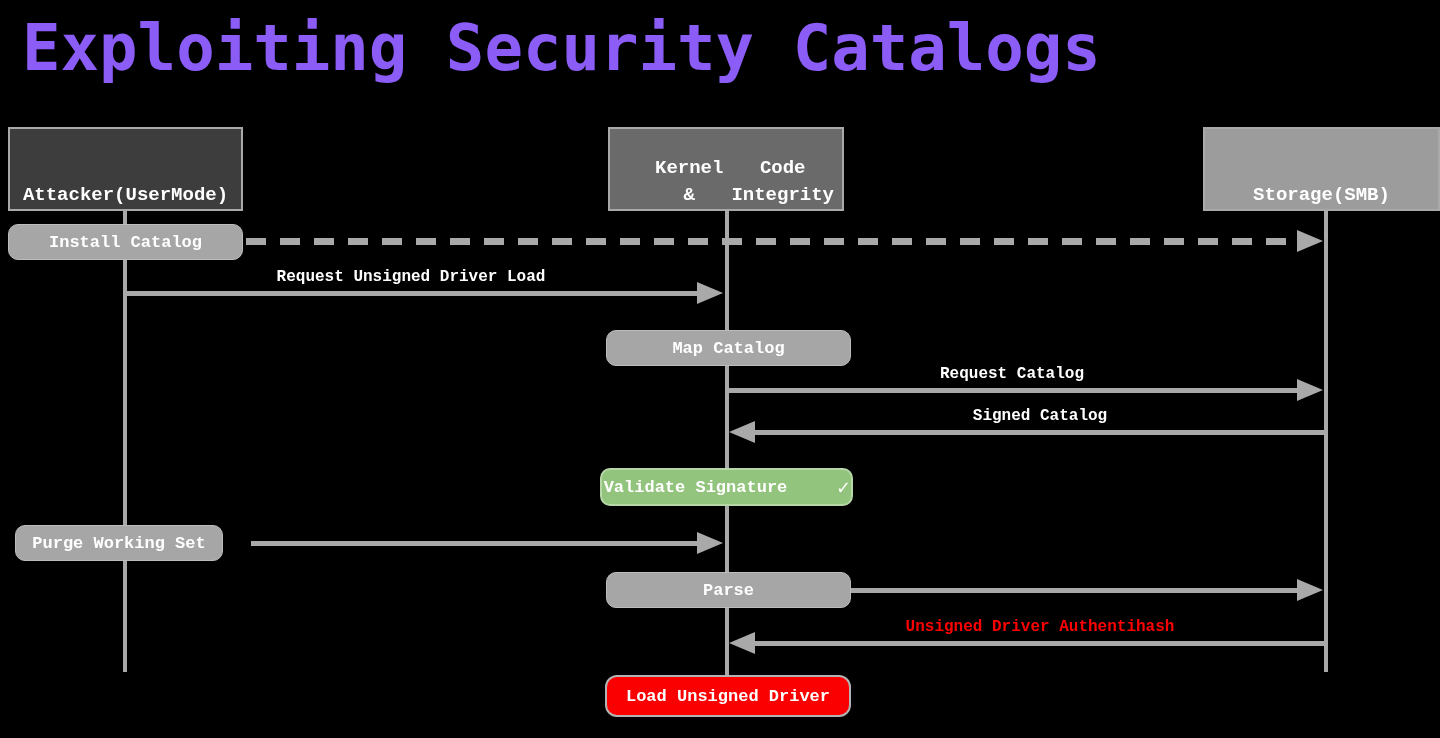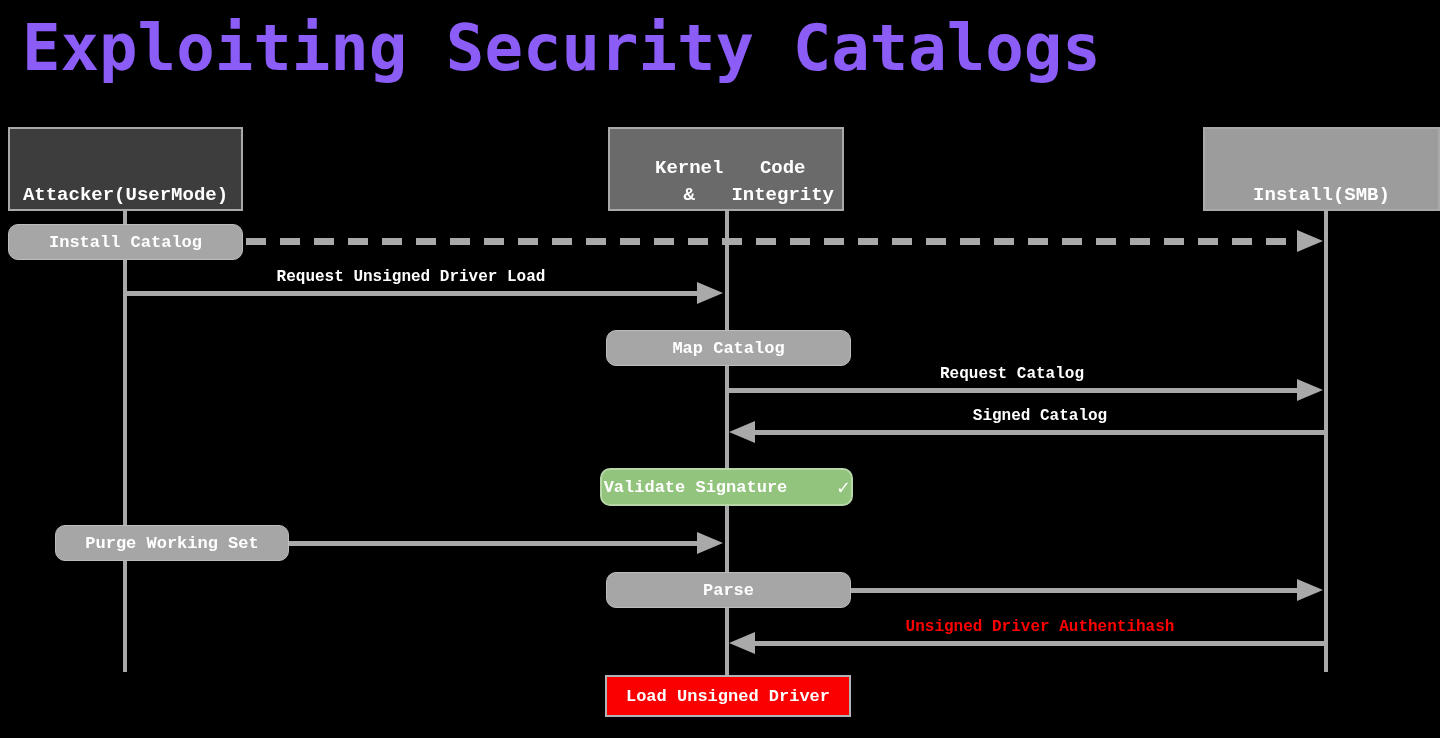--- a/index.html
+++ b/index.html
@@ -41,21 +41,21 @@
   }
   .act.success {
     background:var(--success, #93c47d);
     border:2px solid #b7d7a8;
     height:38px;
     gap:40px;
   }
   .act.danger {
     background:var(--danger, #fb0000);
     border:2px solid #b3b3b3;
-    border-radius:0;
+    border-radius:12px;
     height:42px;
   }
   .check { margin-left:10px; font-family:"DejaVu Sans Mono", monospace; font-size:20px; }
   .msg-line { position:absolute; height:5px; background:var(--line, #a9a9a9); z-index:2; }
   .msg-dash {
     position:absolute; height:7px; z-index:2;
     background:repeating-linear-gradient(90deg,
       var(--line, #a9a9a9) 0, var(--line, #a9a9a9) 20px,
       transparent 20px, transparent 34px);
   }
@@ -88,21 +88,21 @@
 
   <div class="hdr" style="left:8px; width:235px; background:var(--attacker-header,#3d3d3d);">
     <span>Attacker</span>
     <span>(UserMode)</span>
   </div>
   <div class="hdr" style="left:608px; width:236px; background:var(--kernel-header,#6a6a6a);padding-left:45px;">
     <span>Kernel &amp;</span>
     <span>Code Integrity</span>
   </div>
   <div class="hdr" style="left:1203px; width:237px; background:var(--storage-header,#9c9c9c);">
-    <span>Install</span>
+    <span>Storage</span>
     <span>(SMB)</span>
   </div>
 
   <div class="act" style="left:8px; top:224px; width:235px;">
     <span>Install Catalog</span>
   </div>
   <div class="msg-dash" style="left:246px; top:238px; width:1051px;"></div>
   <div class="ah-r" style="left:1297px; top:230px;"></div>
 
   <div class="msg-label" style="left:125px; top:268px; width:572px;">Request Unsigned Driver Load</div>
@@ -119,21 +119,21 @@
 
   <div class="msg-label" style="left:755px; top:407px; width:570px;">Signed Catalog</div>
   <div class="msg-line" style="left:755px; top:430px; width:570px;"></div>
   <div class="ah-l" style="left:729px; top:421px;"></div>
 
   <div class="act success" style="left:600px; top:468px; width:253px;">
     <span>Validate Signature</span>
     <span class="check">✓</span>
   </div>
 
-  <div class="act" style="left:15px; top:525px; width:234px;margin-left:40px;">
+  <div class="act" style="left:15px; top:525px; width:208px;">
     <span>Purge Working Set</span>
   </div>
   <div class="msg-line" style="left:251px; top:541px; width:446px;"></div>
   <div class="ah-r" style="left:697px; top:532px;"></div>
 
   <div class="act" style="left:606px; top:572px; width:245px;">
     <span>Parse</span>
   </div>
 
   <div class="msg-line" style="left:851px; top:588px; width:446px;"></div>

